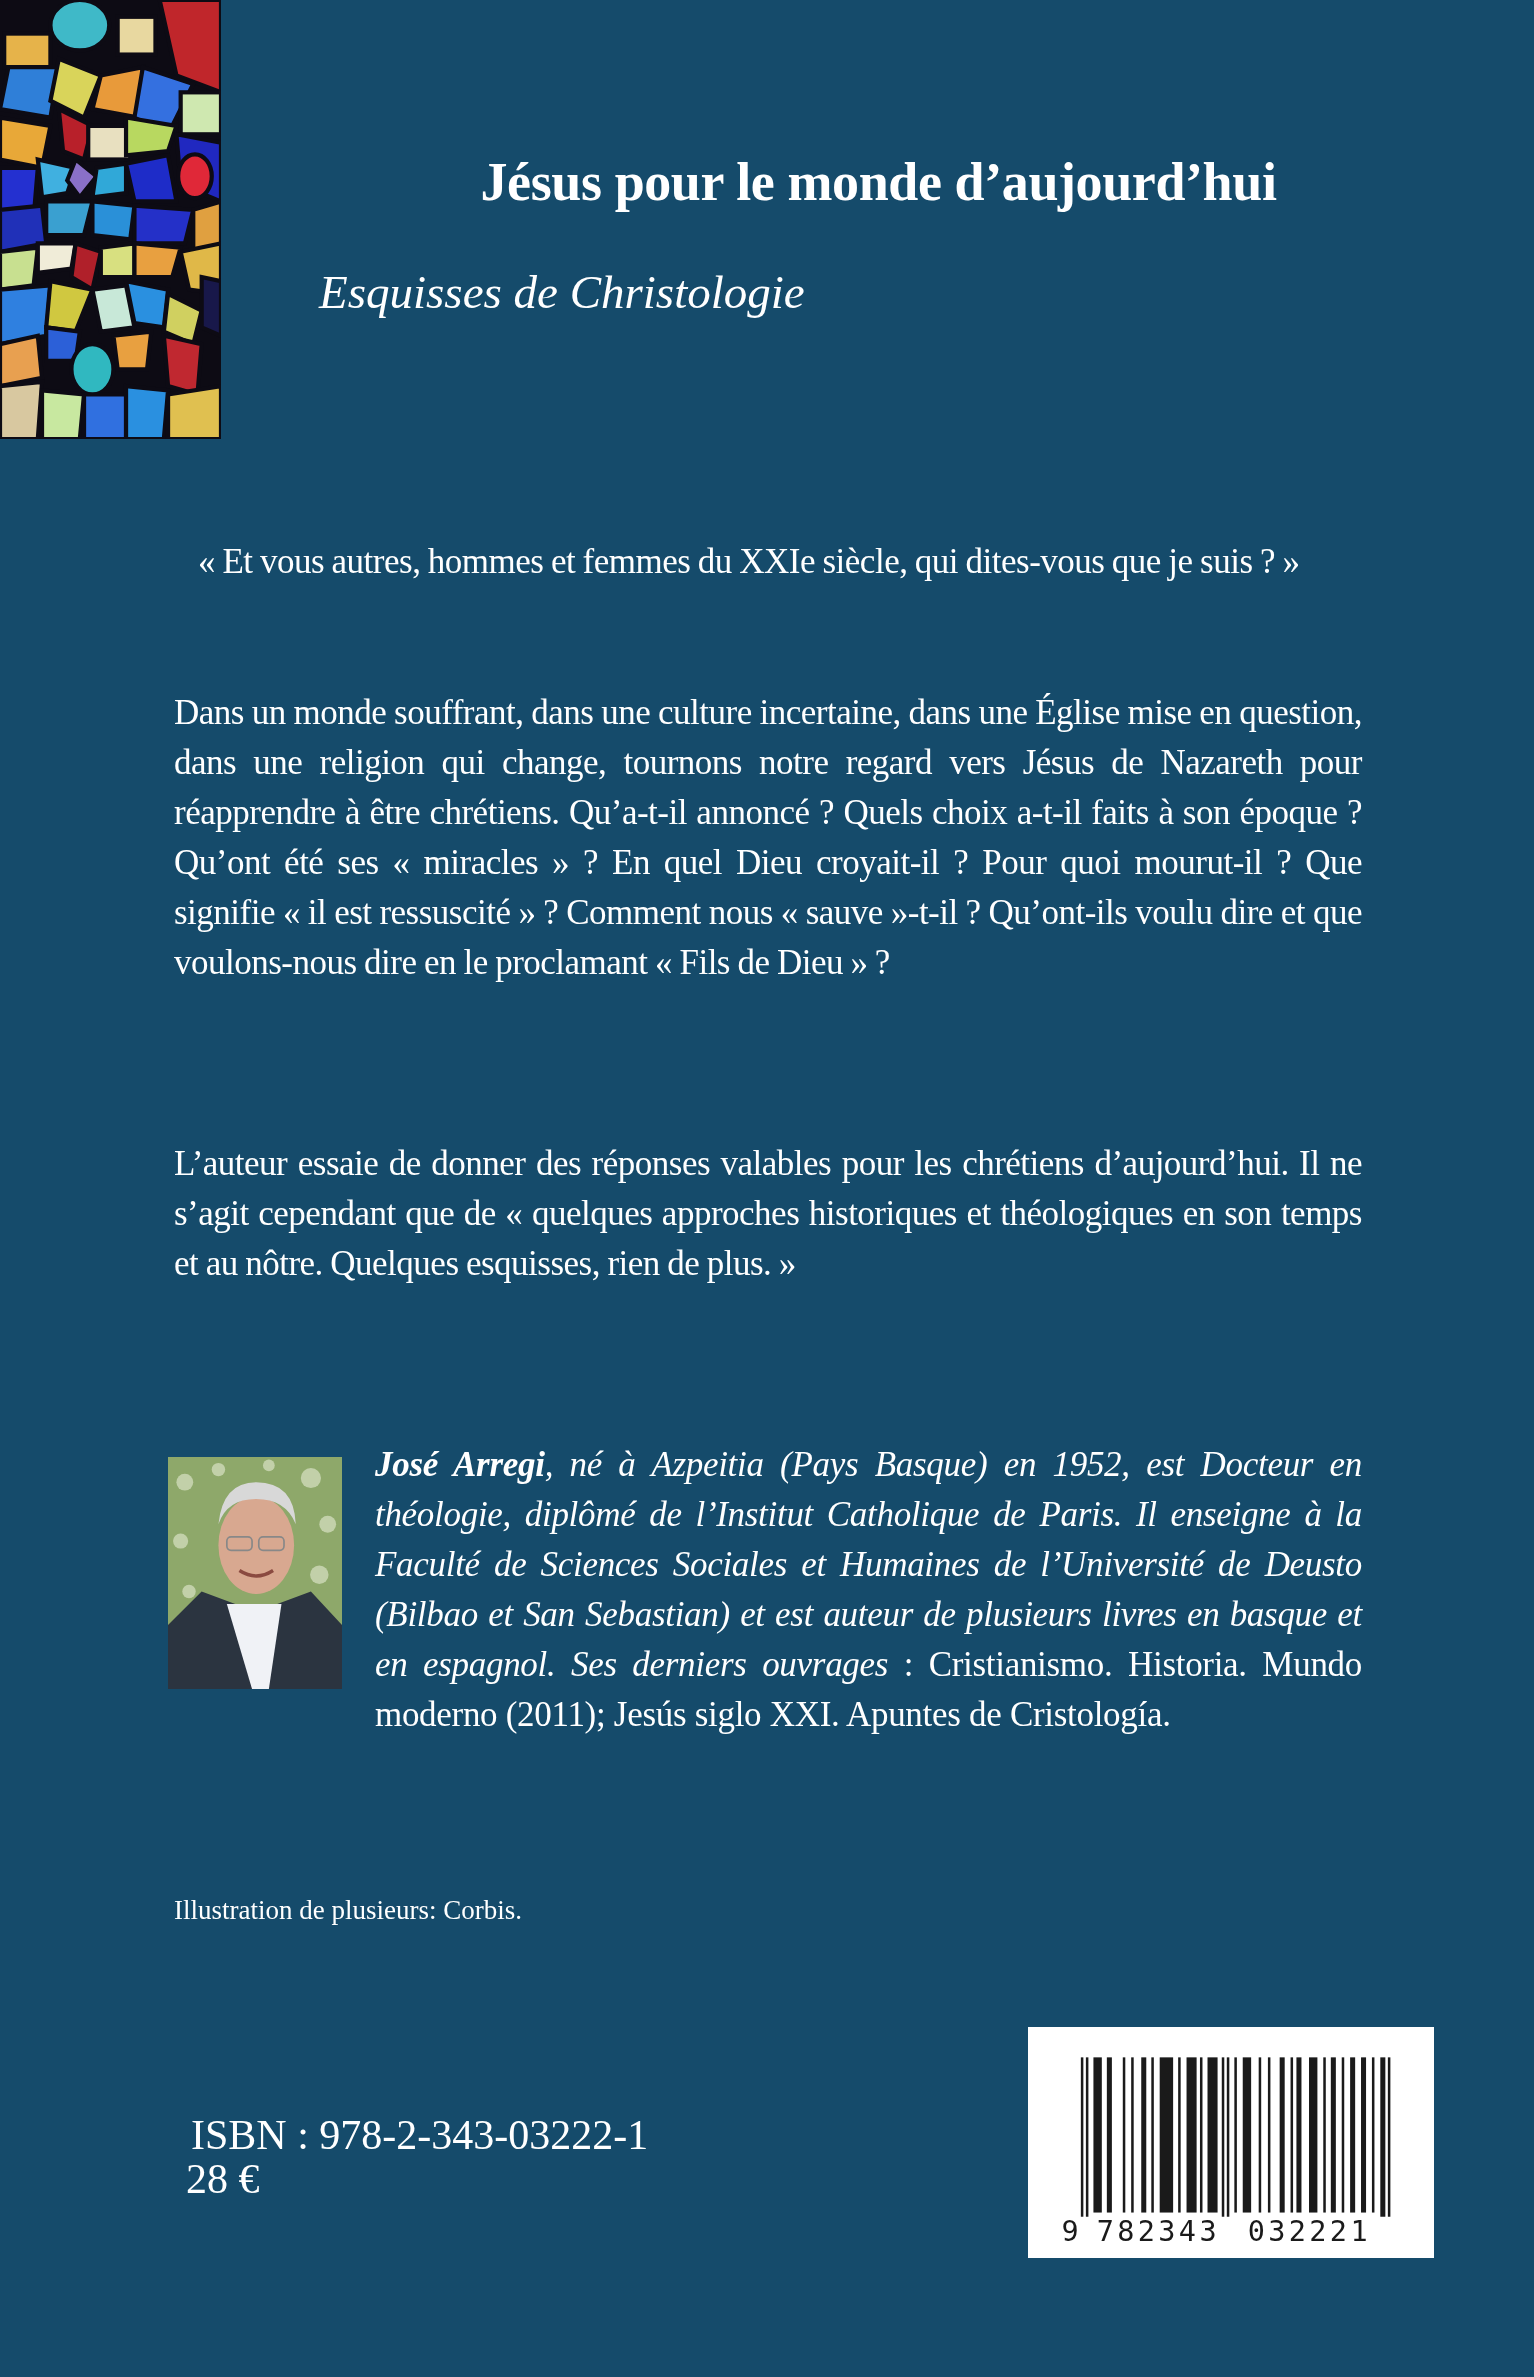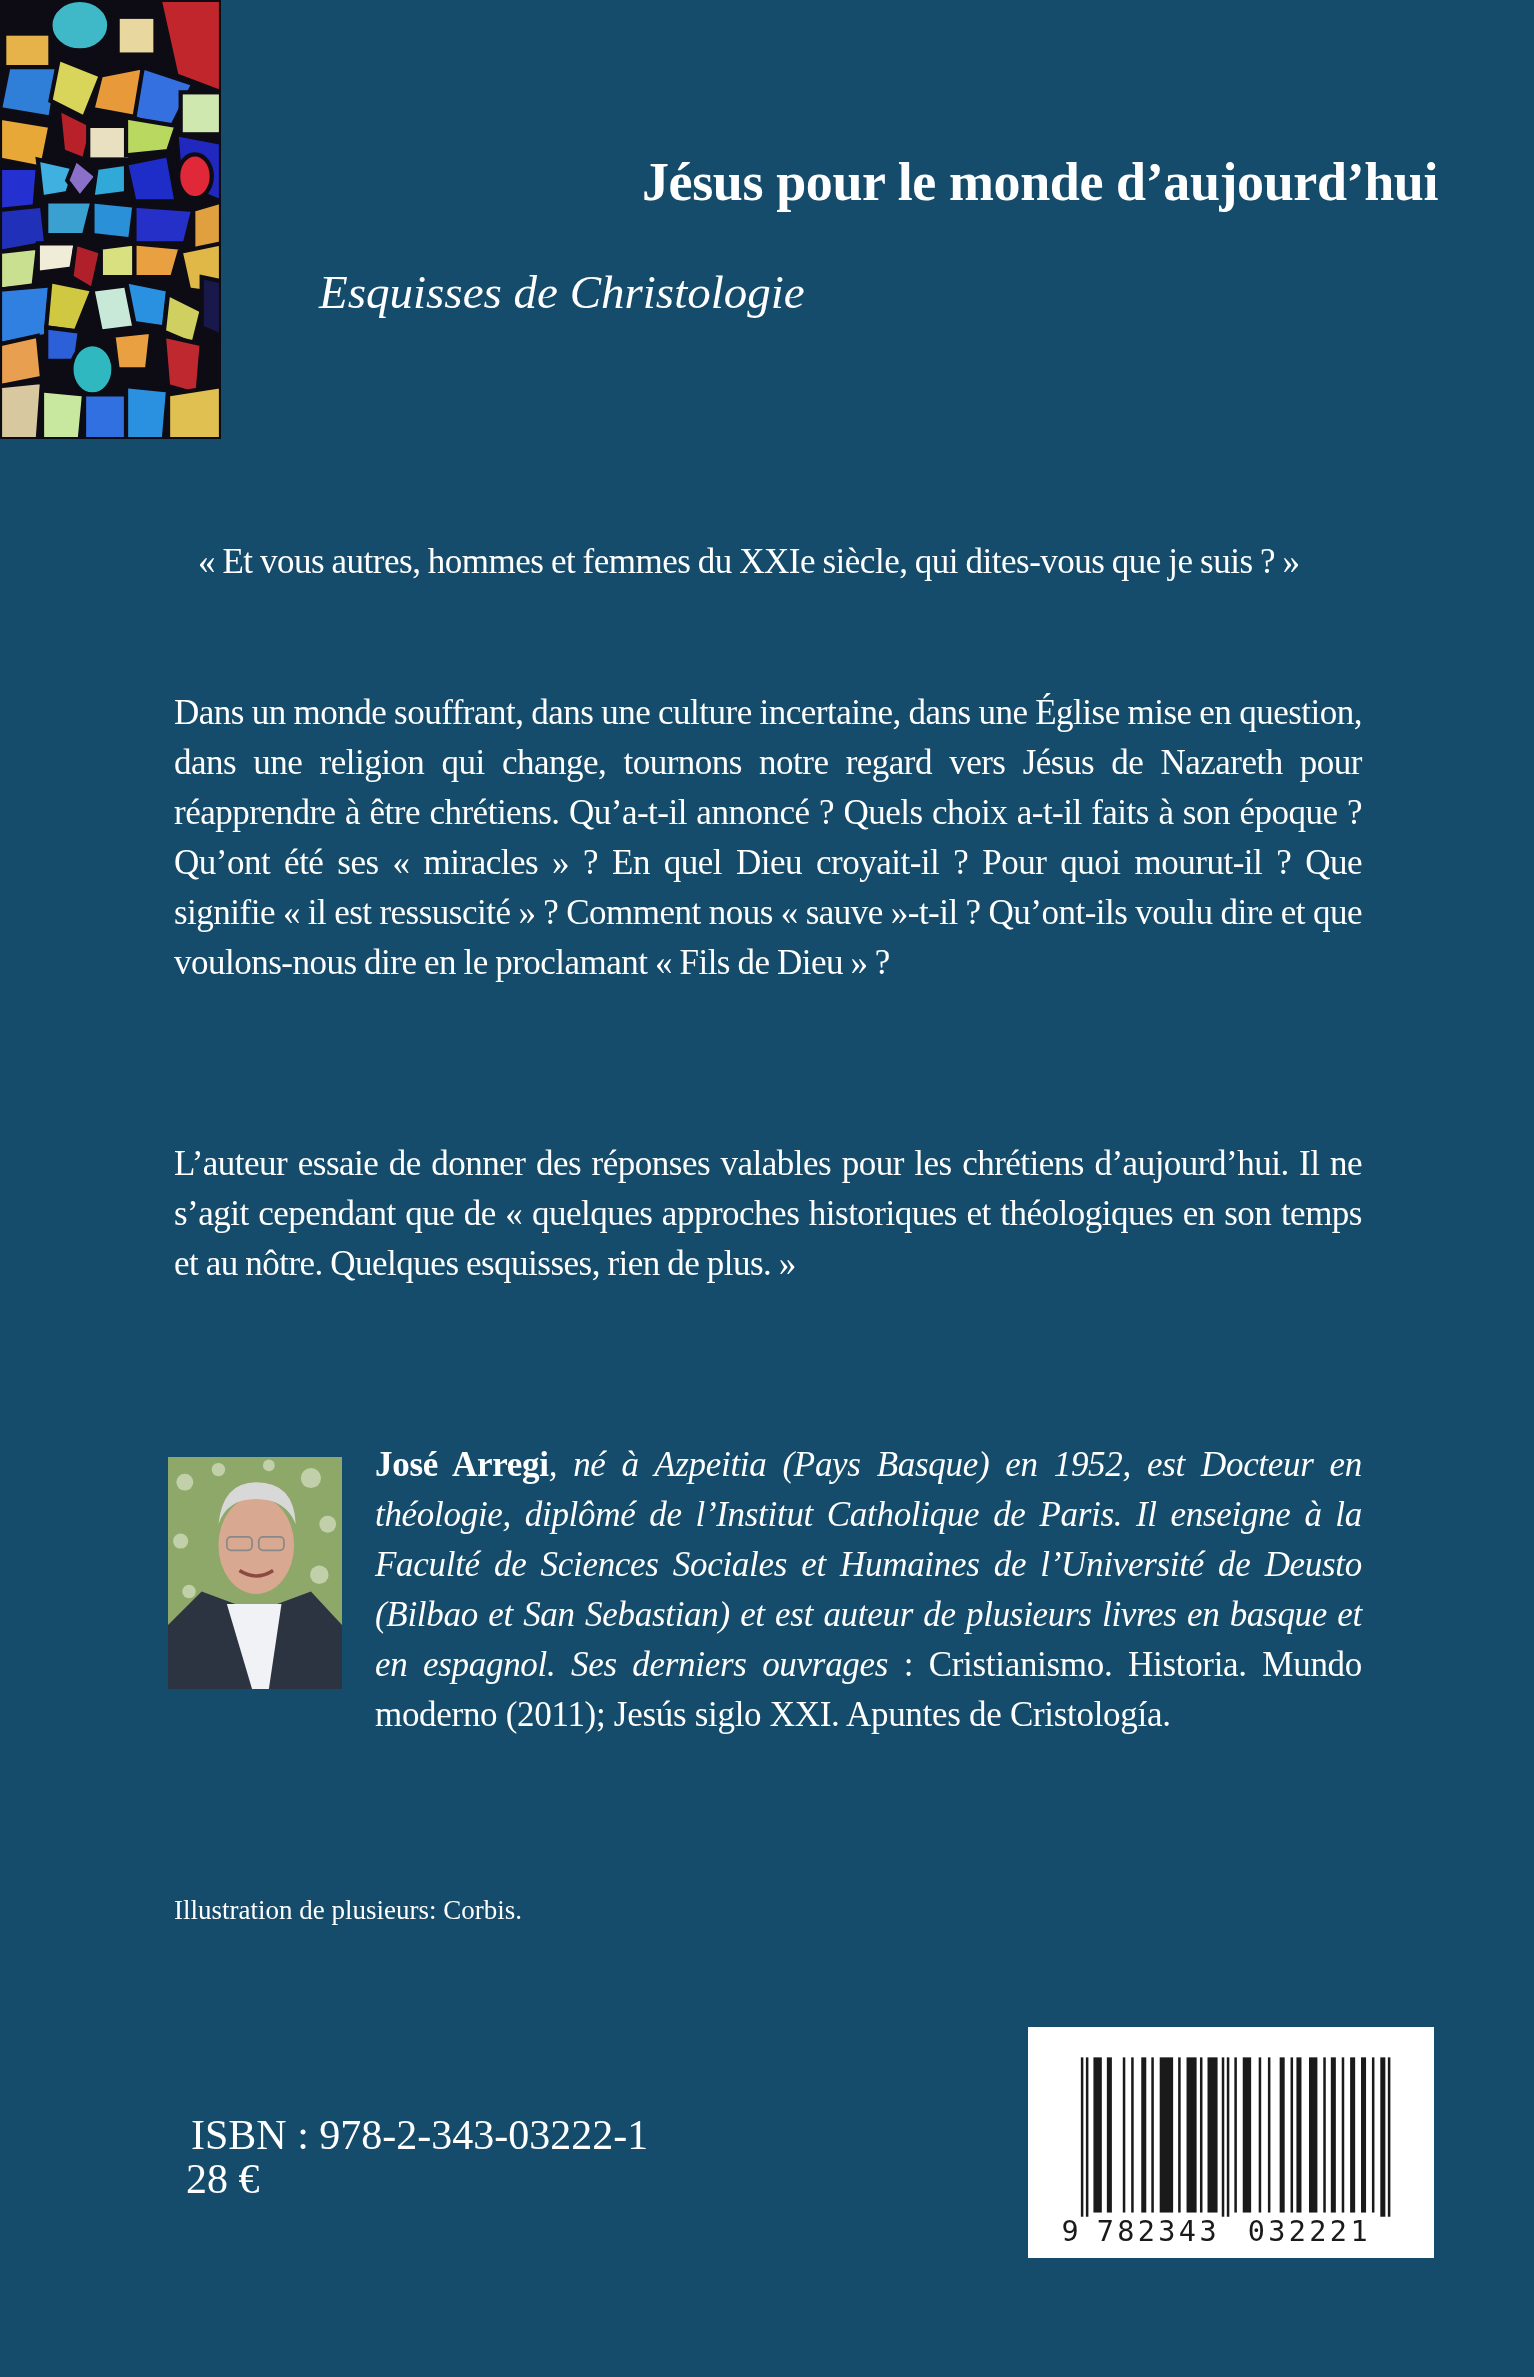--- a/index.html
+++ b/index.html
@@ -12,21 +12,21 @@
   }
   .stained-glass {
     position: absolute; left: 0; top: 0; width: 221px; height: 439px;
     overflow: hidden;
     background: #0c0a12;
   }
   .stained-glass svg { display: block; width: 221px; height: 439px; }
 
   .title {
     position: absolute; left: 319px; width: 1119px; top: 149px;
-    text-align: right; font-weight: bold; font-size: 54px; line-height: 67px;
+    text-align: center; font-weight: bold; font-size: 54px; line-height: 67px;
     letter-spacing: -0.4px;
   }
   .subtitle {
     position: absolute; left: 319px; width: 1119px; top: 262px;
     text-align: left; font-style: italic; font-size: 47px; line-height: 60px;
   }
 
   .body-text {
     position: absolute; left: 174px; width: 1188px;
     font-size: 35px; line-height: 50px;
@@ -42,21 +42,21 @@
   }
   .author-photo svg { display: block; width: 174px; height: 232px; }
 
   .bio {
     position: absolute; left: 174px; top: 1440px; width: 1188px;
     font-size: 35px; line-height: 50px; text-align: justify;
     letter-spacing: -0.3px;
   }
   .bio .float-spacer { float: left; width: 201px; height: 252px; }
   .bio .italic { font-style: italic; }
-  .bio .bold-italic { font-weight: bold; margin-top: 40px; }
+  .bio .bold-italic { font-style: italic; font-weight: bold; margin-top: 40px; }
 
   .credit {
     position: absolute; left: 174px; top: 1893px;
     font-size: 27px; line-height: 34px;
   }
   .isbn {
     position: absolute; left: 191px; top: 2114px;
     font-size: 42px; line-height: 42px;
   }
   .price {

